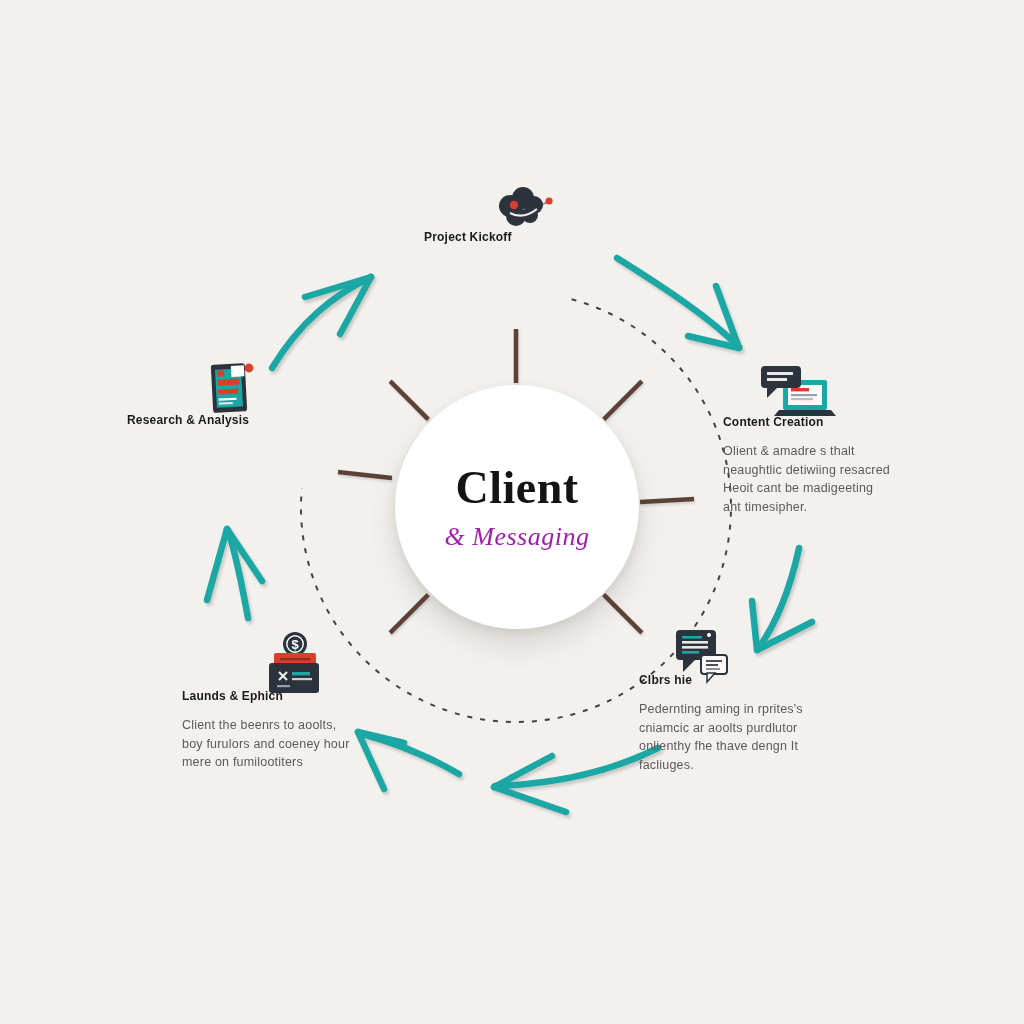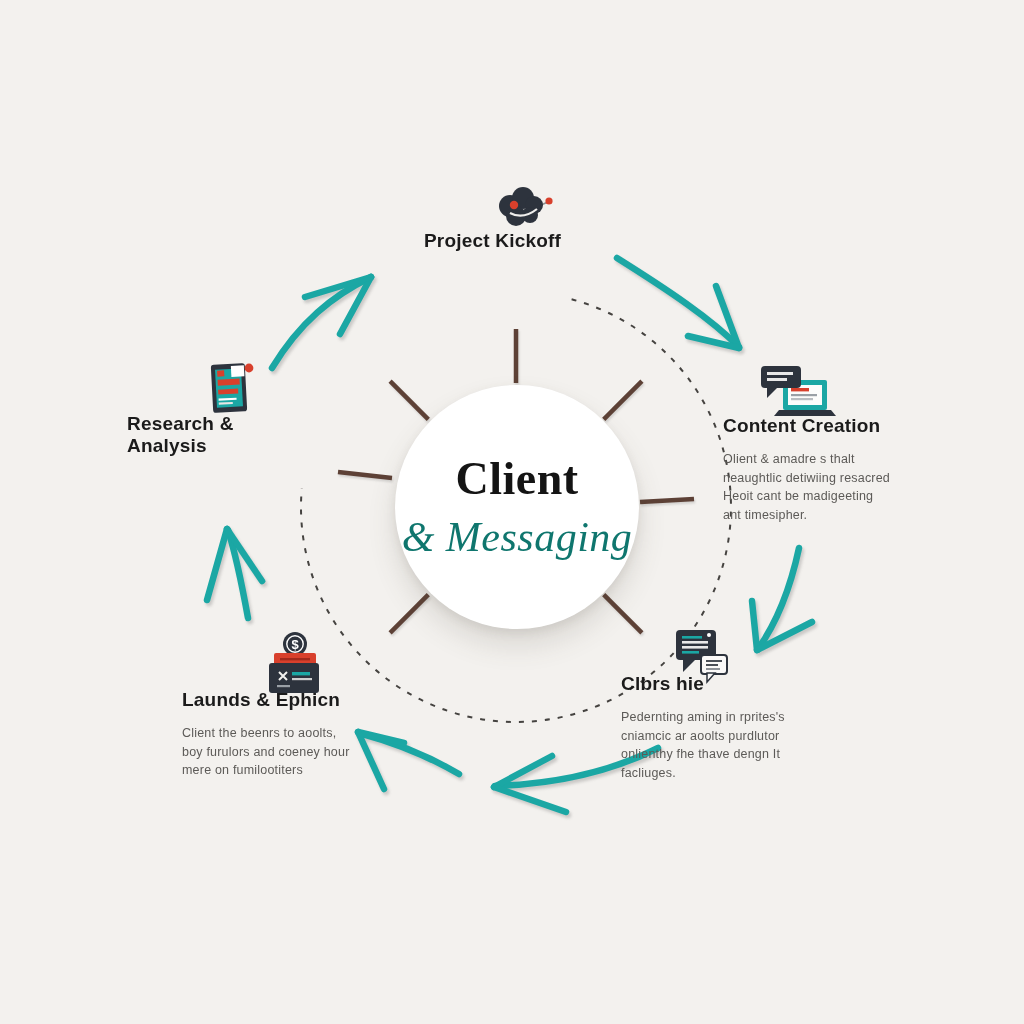--- a/index.html
+++ b/index.html
@@ -23,24 +23,24 @@
 
   .center-circle{
     position:absolute;left:395px;top:385px;width:244px;height:244px;
     background:#fff;border-radius:50%;
     box-shadow:0 16px 28px rgba(90,80,70,.16), 0 4px 10px rgba(90,80,70,.10);
     display:flex;flex-direction:column;align-items:center;justify-content:center;
     text-align:center;
     font-family:Liberation Serif, serif;
   }
   .center-line{font-size:46px;font-weight:700;color:#141414;line-height:1.12;letter-spacing:.5px;}
-  .center-sub{font-size:42px;font-style:italic;color:#0f766e;margin-top:8px;letter-spacing:.5px;}
+  .center-sub{font-size:26px;font-style:italic;color:#a21caf;margin-top:8px;letter-spacing:.5px;}
 
   .node{position:absolute;}
-  .node-title{font-size:19px;font-weight:700;color:var(--title);letter-spacing:.2px;}
+  .node-title{font-size:12px;font-weight:700;color:var(--title);letter-spacing:.2px;}
   .node-desc{
     font-size:12.5px;color:var(--body);line-height:18.5px;margin-top:13px;
     white-space:pre-line;letter-spacing:.2px;
   }
   .node-icon{position:absolute;}
 </style>
 </head>
 <body>
 
 <svg id="diagram-layer" viewBox="0 0 1024 1024" xmlns="http://www.w3.org/2000/svg">
@@ -141,21 +141,21 @@
   <rect x="12" y="15" width="26" height="2.6" fill="#e8e8e8"></rect>
   <rect x="12" y="20" width="26" height="2.6" fill="#e8e8e8"></rect>
   <rect x="12" y="25" width="17" height="2.6" fill="var(--teal)"></rect>
   <circle cx="39" cy="9" r="2" fill="#ffffff"></circle>
   <rect x="31" y="29" width="26" height="19" rx="3" fill="#faf9f8" stroke="#2d333d" stroke-width="2"></rect>
   <polygon points="37,47 37,56 45,47" fill="#faf9f8" stroke="#2d333d" stroke-width="1.5"></polygon>
   <rect x="36" y="34" width="16" height="2" fill="#4a4f57"></rect>
   <rect x="36" y="38" width="12" height="2" fill="#4a4f57"></rect>
   <rect x="36" y="42" width="14" height="2" fill="#8e9298"></rect>
 </svg>
-<div class="node" style="left:621px;top:673px;width:190px;">
+<div class="node" style="left:639px;top:673px;width:190px;">
   <div class="node-title">Clbrs hie</div>
   <div class="node-desc">Pedernting aming in rprites's
 cniamcic ar aoolts purdlutor
 onlienthy fhe thave dengn It
 facliuges.</div>
 </div>
 
 <svg class="node-icon" style="left:263px;top:630px;" width="62" height="68" viewBox="0 0 62 68">
   <circle cx="32" cy="14" r="12" fill="var(--dark)"></circle>
   <circle cx="32" cy="14" r="8.2" fill="none" stroke="#ffffff" stroke-width="1.4"></circle>

